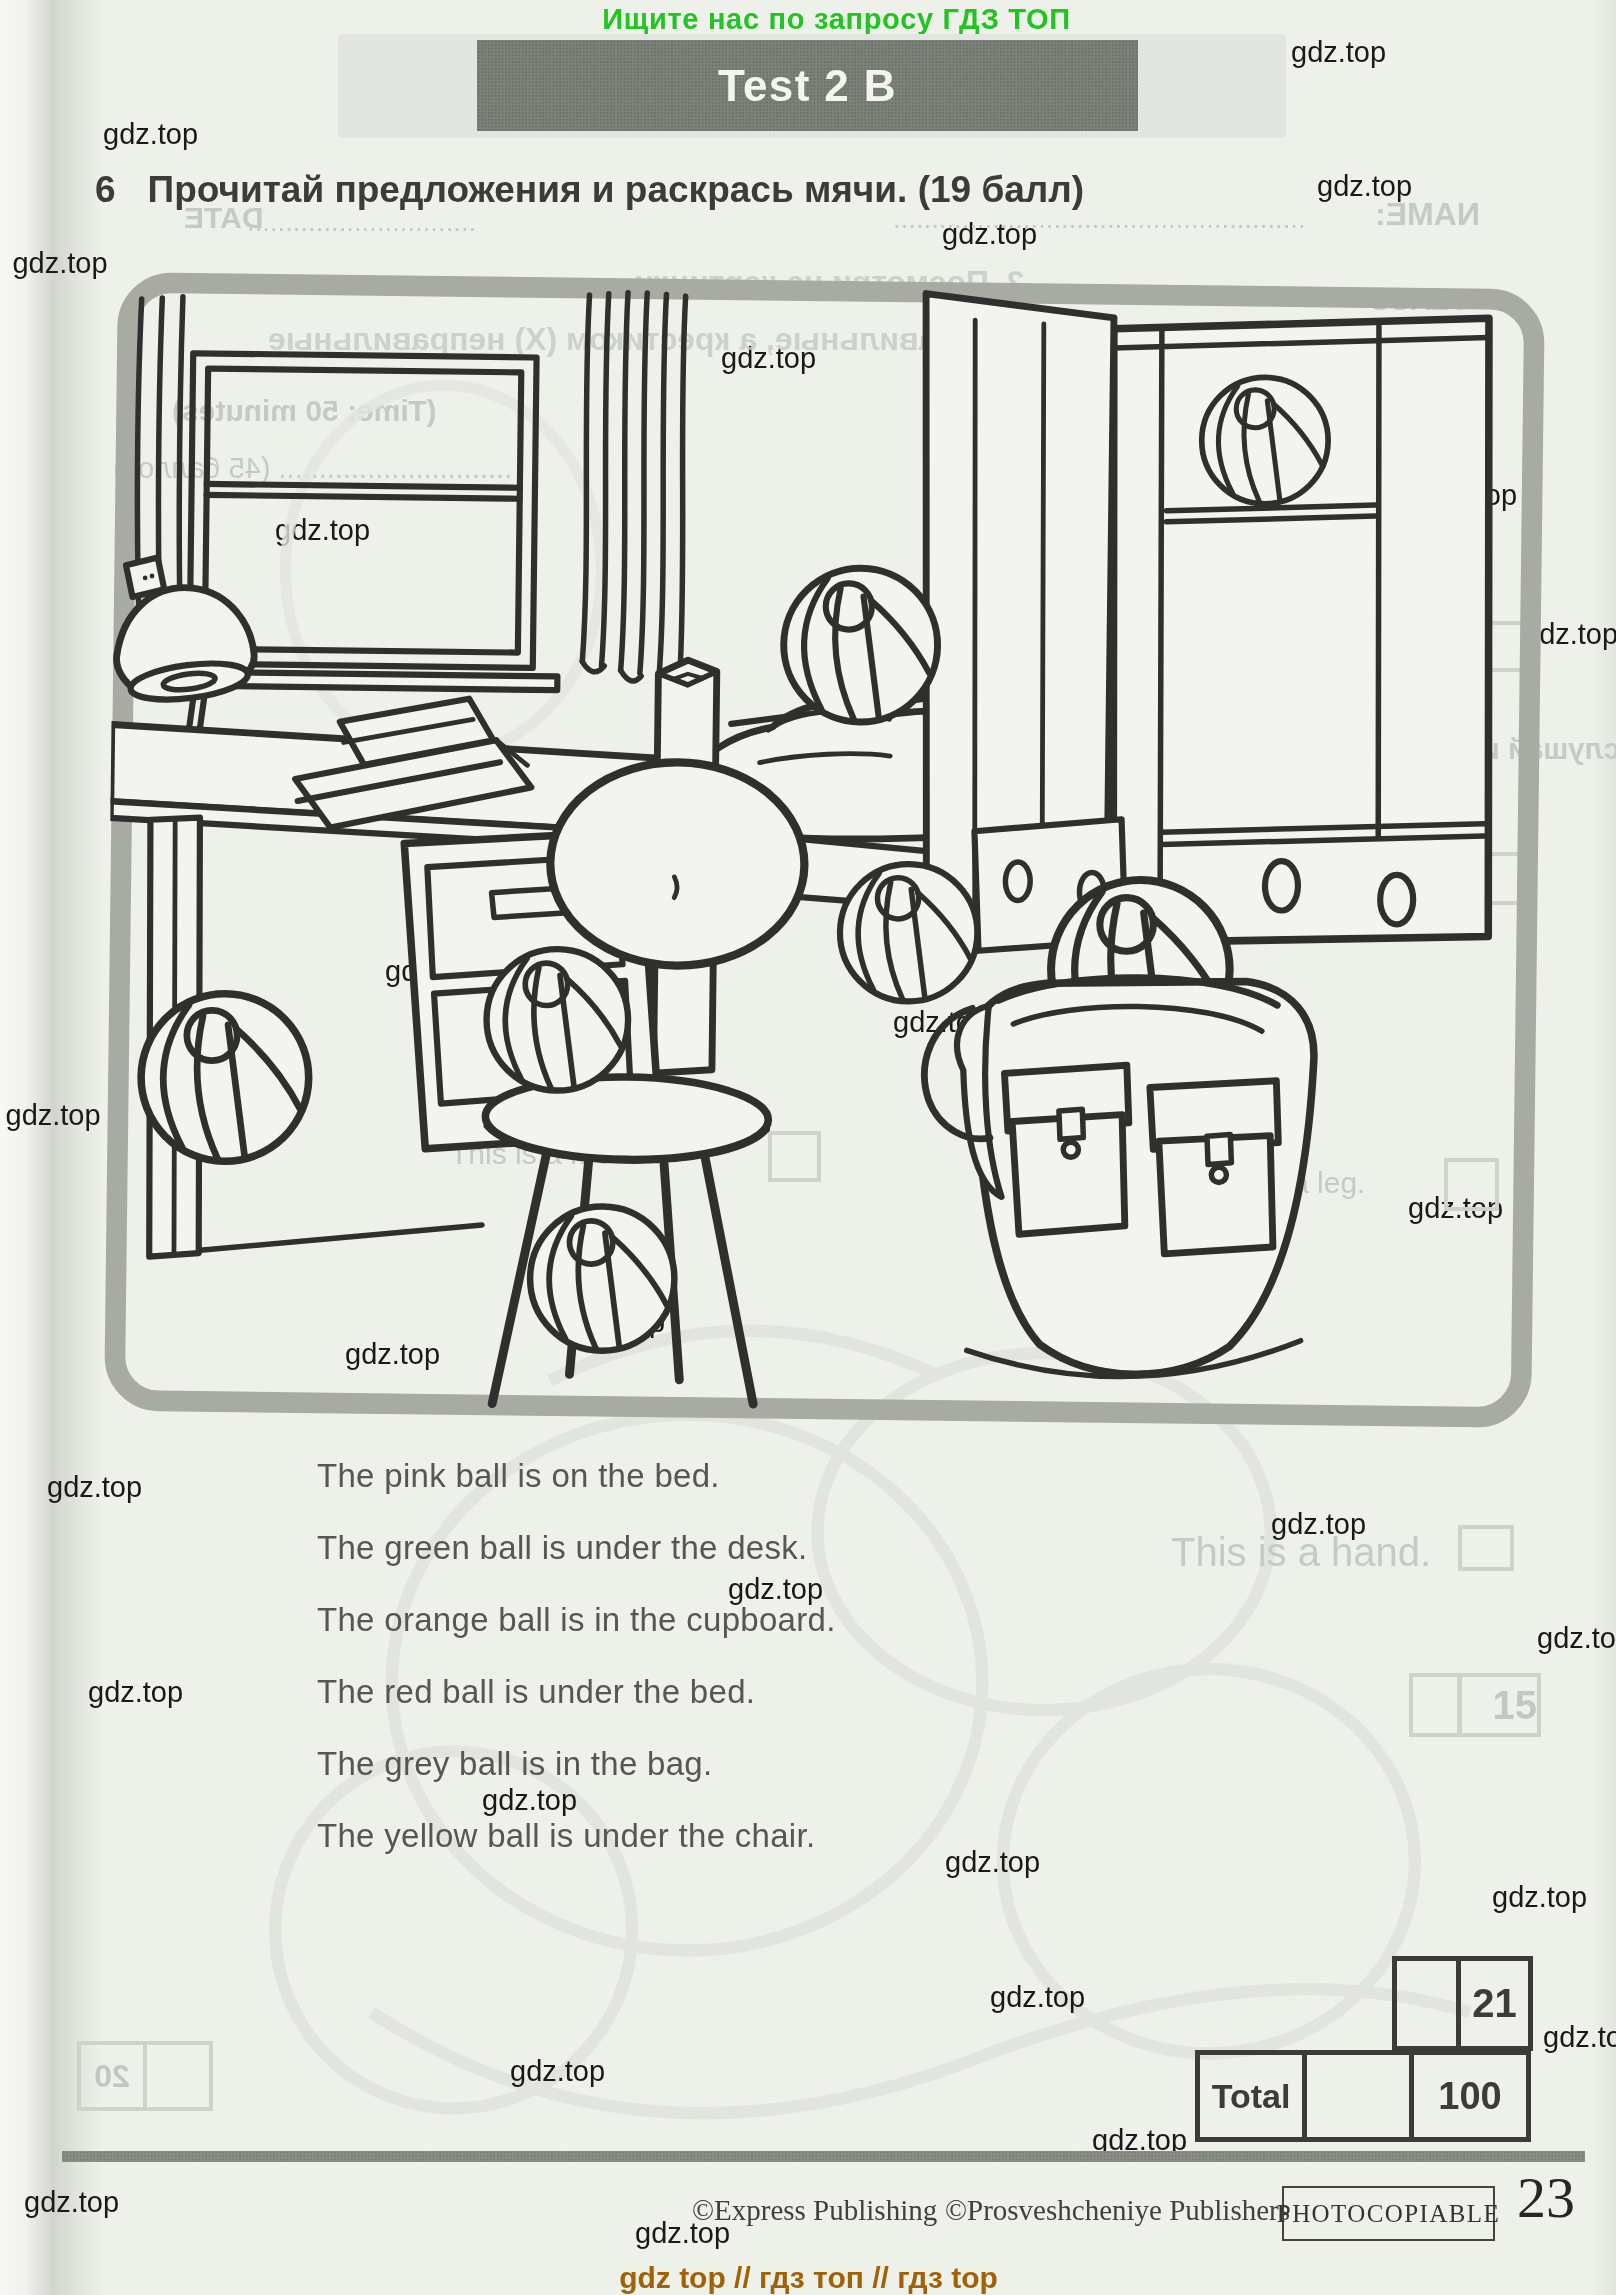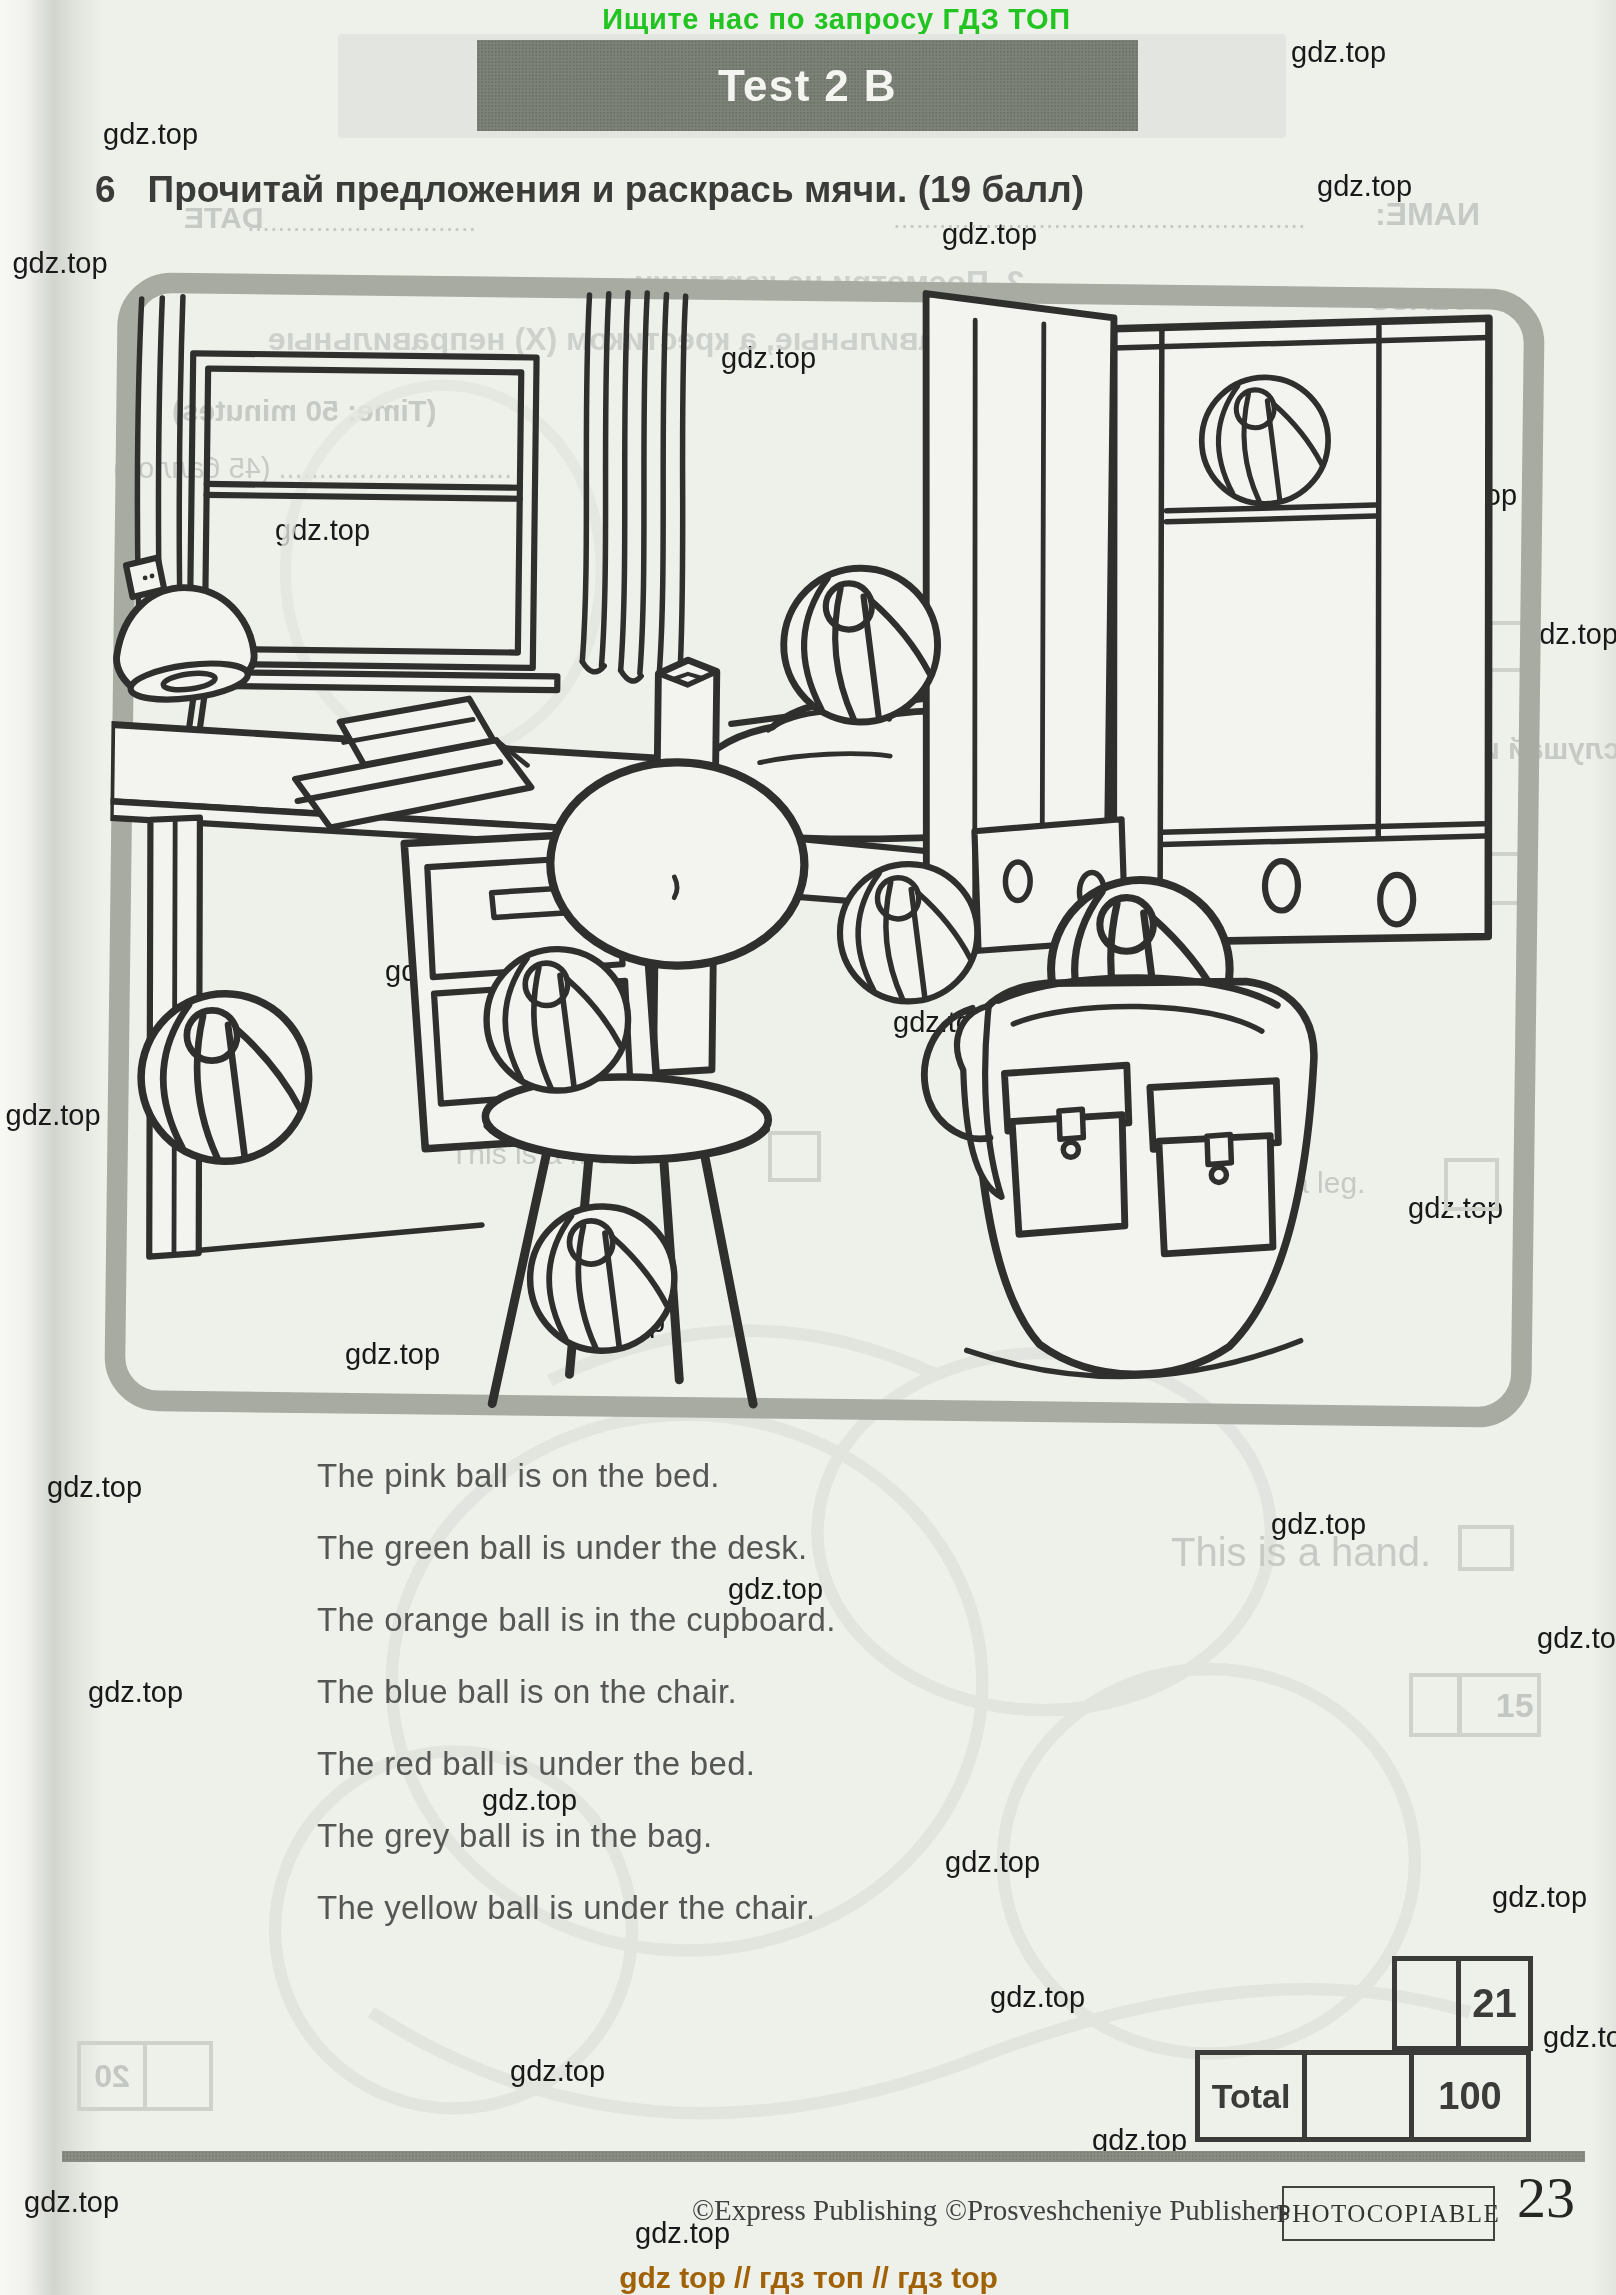--- a/index.html
+++ b/index.html
@@ -135,21 +135,21 @@
 <div class="bleed-box" style="left:1481px;top:852px;width:47px;height:45px;"></div>
 <div class="bleed" style="left:450px;top:1137px;font-size:30px;">This is a mouth.</div>
 <div class="bleed-box" style="left:768px;top:1131px;width:45px;height:43px;"></div>
 <div class="bleed" style="left:1197px;top:1166px;font-size:30px;">This is a leg.</div>
 <div class="bleed-box" style="left:1444px;top:1158px;width:47px;height:45px;"></div>
 <div class="bleed" style="left:1171px;top:1530px;font-size:40px;">This is a hand.</div>
 <div class="bleed-box" style="left:1458px;top:1525px;width:48px;height:38px;"></div>
 <div class="bleed-box" style="left:1409px;top:1673px;width:124px;height:56px;">
   <div class="bcell"></div>
     <div class="bdiv"></div>
-  <div class="bcell" style="font-size:34px;margin-left:31px;">15</div>
+  <div class="bcell" style="font-size:40px;margin-left:31px;">15</div>
 </div>
 <div class="bleed-box" style="left:77px;top:2041px;width:128px;height:62px;">
   <div class="bcell mir" style="font-size:32px;">20</div>
     <div class="bdiv"></div>
   <div class="bcell"></div>
 </div>
 
 <div class="banner-top" style="color:#21c421;">Ищите нас по запросу ГДЗ ТОП</div>
 
 <div class="header-panel"></div>
@@ -324,21 +324,20 @@
     <use href="#bb" transform="translate(724 1458) scale(1.05)"></use>
 
     <use href="#bb" transform="translate(171 1172) scale(1.22)"></use>
   </g>
 </svg>
 
 <div class="sentences">
   <p>The pink ball is on the bed.</p>
   <p>The green ball is under the desk.</p>
   <p>The orange ball is in the cupboard.</p>
-  <p>The blue ball is on the chair.</p>
   <p>The red ball is under the bed.</p>
   <p>The grey ball is in the bag.</p>
   <p>The yellow ball is under the chair.</p>
 </div>
 
 <div class="score-box">
   <div class="cell-blank"></div>
   <div class="cell-val">21</div>
 </div>
 <div class="total-box">

